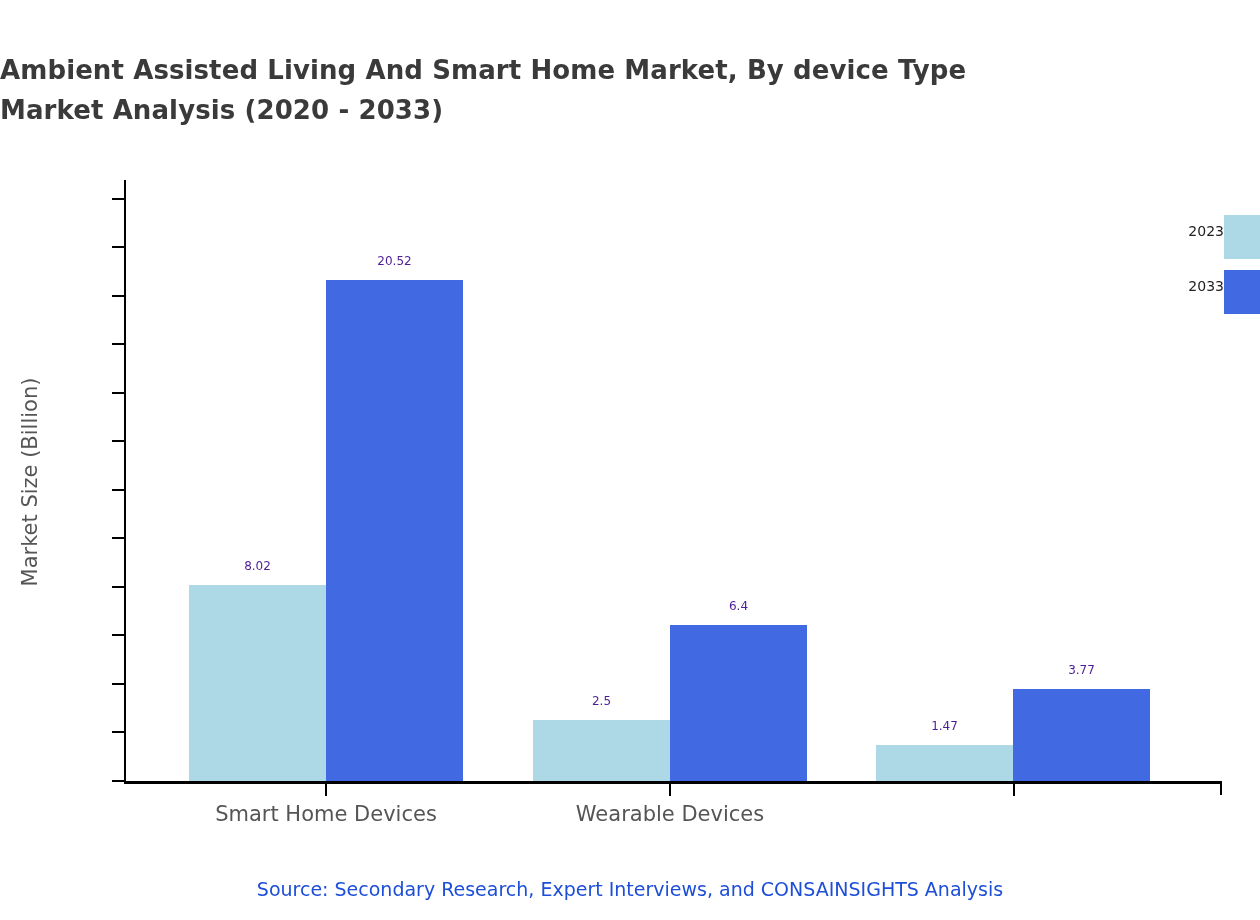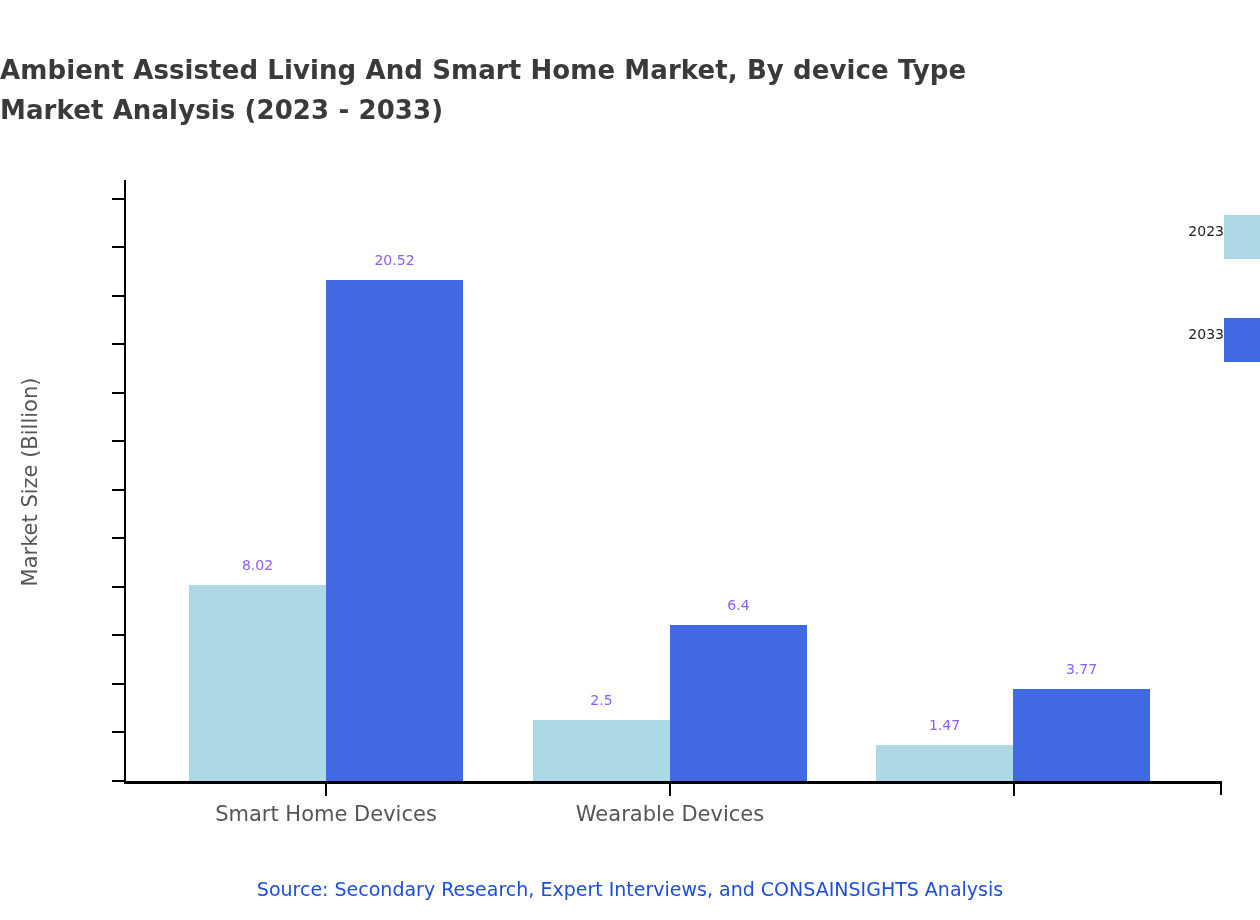--- a/index.html
+++ b/index.html
@@ -101,22 +101,22 @@
   }
 
   
   .bar {
     position: absolute;
     bottom: 0;
   }
   .bar-value {
     position: absolute;
     text-align: center;
-    font-size: 14px;
-    color: #8b5cf6;
+    font-size: 12px;
+    color: #4c1d95;
     white-space: nowrap;
   }
 
   
   .xtick {
     position: absolute;
     top: 603px;
     width: 2px;
     height: 13px;
     background: #000000;
@@ -171,21 +171,21 @@
     color: #1d4ed8;
   }
 </style>
 </head>
 <body>
 
 <div id="chart-root">
 
   <div class="chart-title">
     <span>Ambient Assisted Living And Smart Home Market, By device Type</span>
-    <span class="line2">Market Analysis (2023 - 2033)</span>
+    <span class="line2">Market Analysis (2020 - 2033)</span>
   </div>
 
   <div class="ylabel-wrap">
     <div class="ylabel">Market Size (Billion)</div>
   </div>
 
   <div class="plot-area">
 
     <div class="axis-spine-y"></div>
     <div class="axis-spine-x"></div>
@@ -229,21 +229,21 @@
 
     <div class="xtick-label" style="left:396px; width:300px;">Wearable Devices</div>
     <div class="xtick-label" style="left:52px;  width:300px;">Smart Home Devices</div>
   </div>
 
   <div class="legend">
     <div class="legend-row" style="top:0px;">
       <span class="legend-label">2023</span>
       <span class="legend-swatch" style="background:#ADD8E6;"></span>
     </div>
-    <div class="legend-row" style="top:55px;margin-top:48px;">
+    <div class="legend-row" style="top:55px;">
       <span class="legend-label">2033</span>
       <span class="legend-swatch" style="background:#4169E1;"></span>
     </div>
   </div>
 
   <div class="chart-footer">Source: Secondary Research, Expert Interviews, and CONSAINSIGHTS Analysis</div>
 
 </div>
 
 </body></html>

